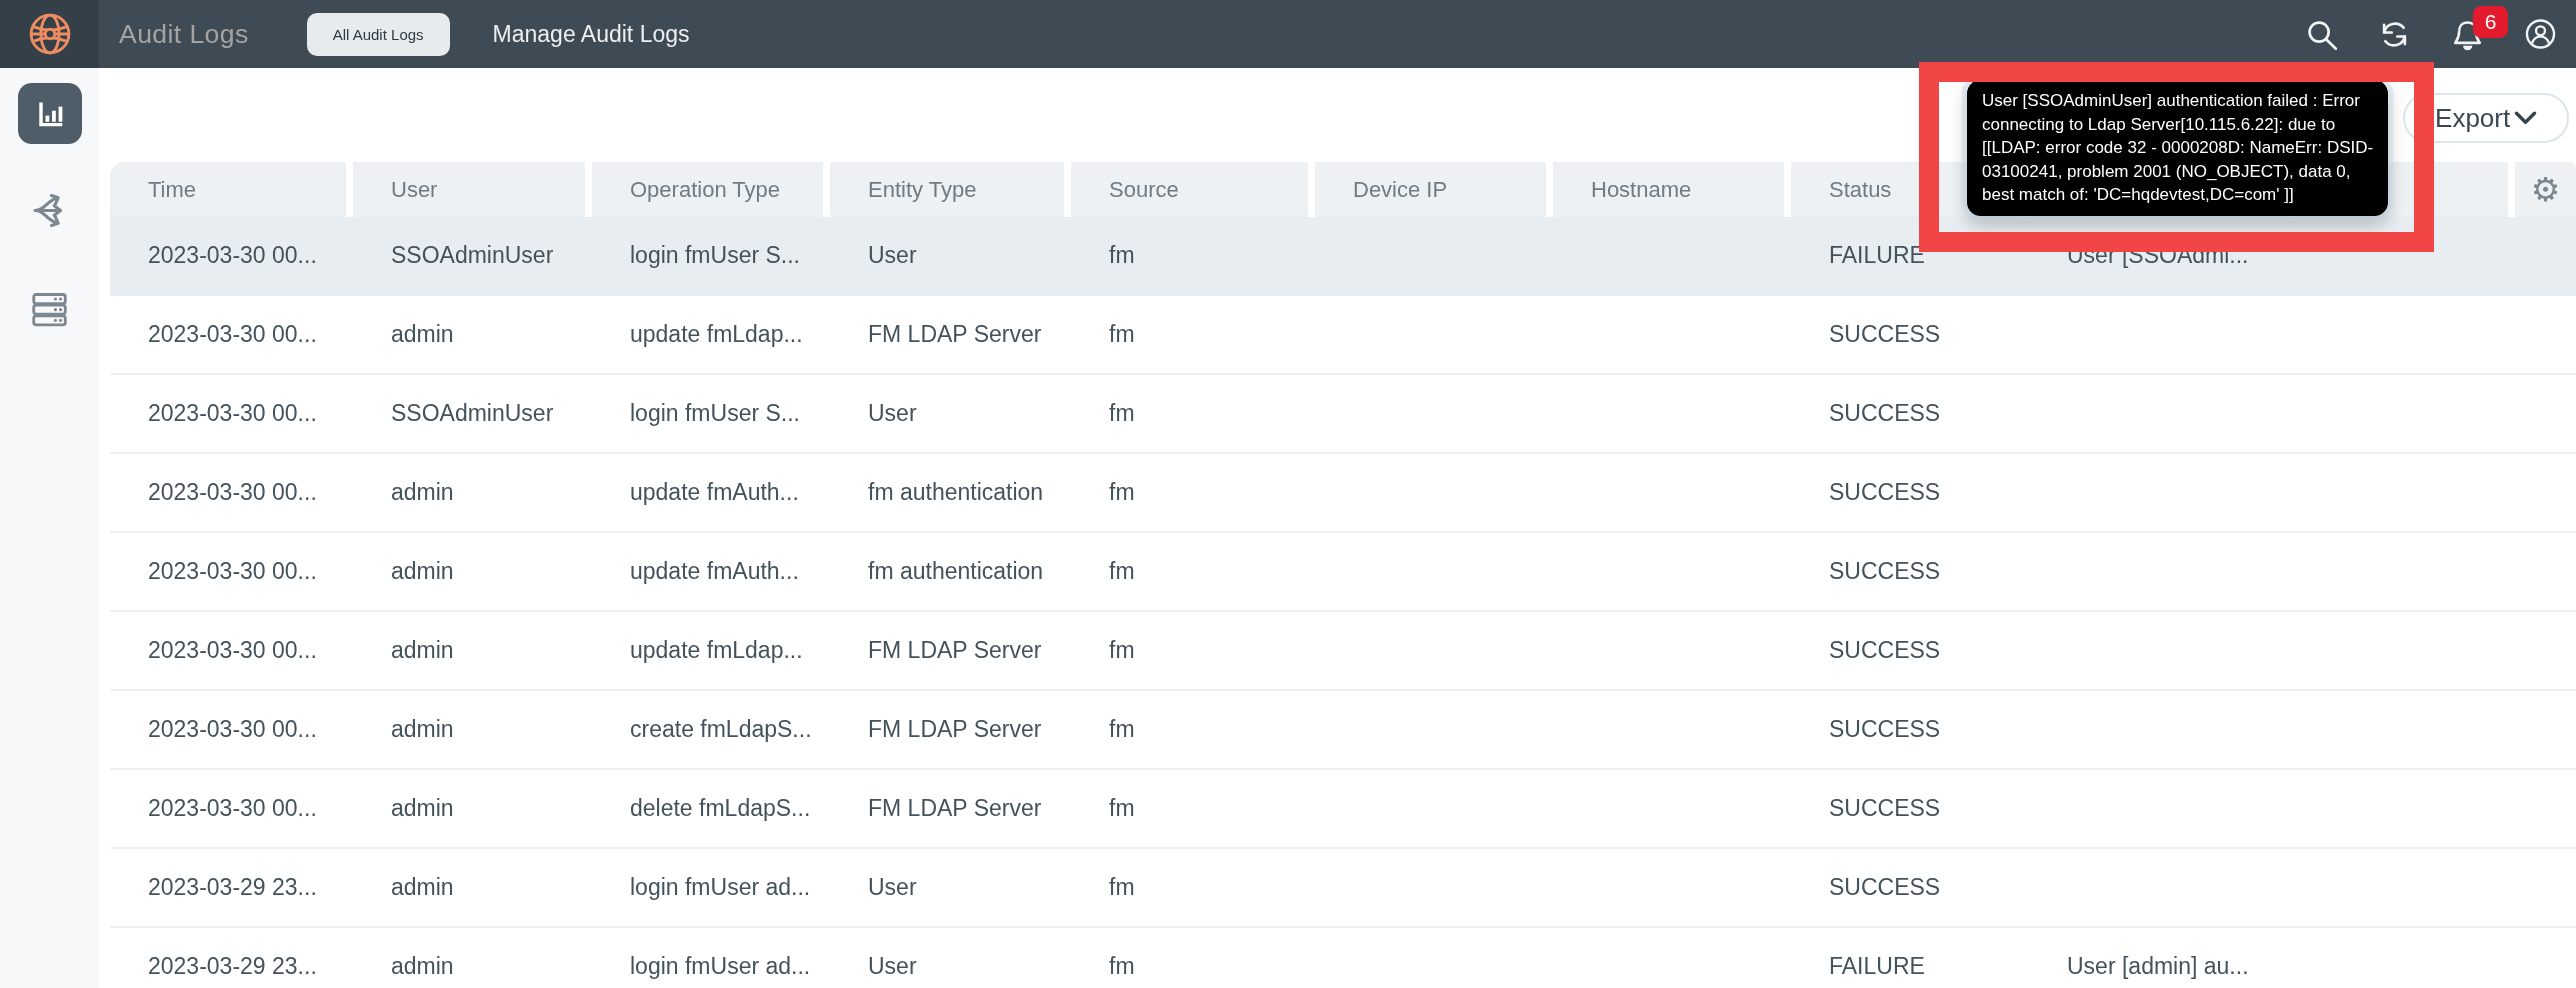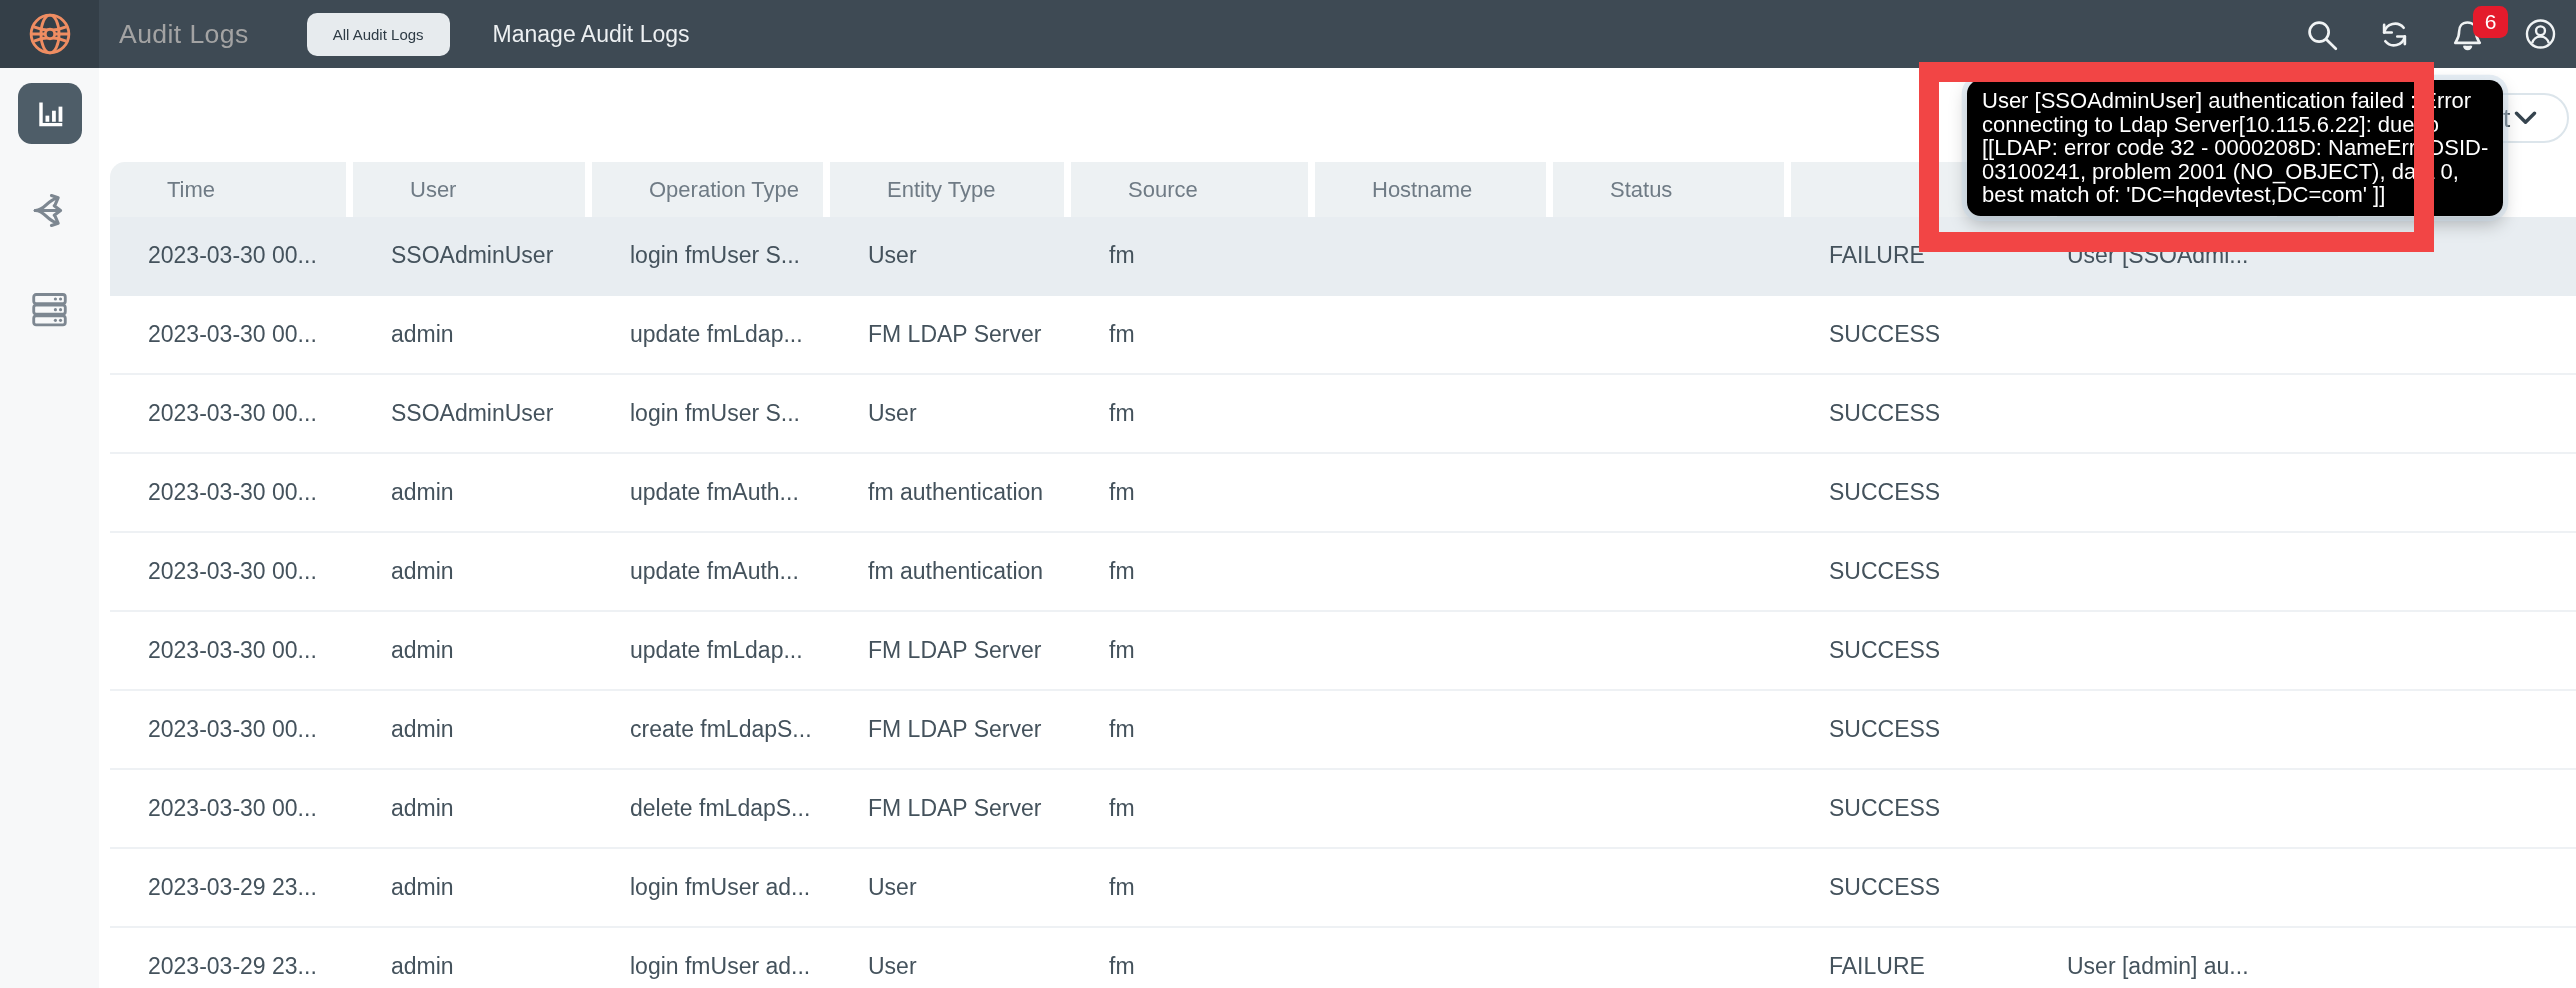--- a/index.html
+++ b/index.html
@@ -28,34 +28,34 @@
   .side-icon.i3 { margin-top:58px; }
 
   .export-btn { position:absolute; top:93px; right:6.8px; height:50px; padding:0 30px;
                 border:2.3px solid #dce5eb; border-radius:25px; background:#fff;
                 display:flex; align-items:center; gap:4px; z-index:10;
                 color:#3a4752; font-size:26px; }
 
   .audit-table { position:absolute; left:110px; top:162px; width:2466px; }
   .thead { display:flex; height:55px; }
   .th { background:#edf1f3; color:#6f7b85; font-size:22px; display:flex; align-items:center;
-        padding-left:57px; border-right:7.6px solid #fff; white-space:nowrap; overflow:hidden; }
+        padding-left:38px; border-right:7.6px solid #fff; white-space:nowrap; overflow:hidden; }
   .th:first-child { border-top-left-radius:15px; }
   .th.gear-th { border-right:none; justify-content:center; padding-left:0; border-top-right-radius:7.6px; }
   .gear-glyph { font-size:33px; color:#7b858e; line-height:1; }
   .tr { display:flex; height:79px; align-items:center; border-bottom:2.3px solid #eef1f4;
         background:#fff; }
   .tr.hl { background:#e8edf1; border-bottom-color:#e8edf1; }
   .td { font-size:23px; color:#44525c; padding-left:38px; white-space:nowrap; overflow:hidden; }
   .cw-time{width:243px} .cw-user{width:239px} .cw-op{width:238px} .cw-entity{width:241px}
   .cw-source{width:244px} .cw-ip{width:238px} .cw-host{width:238px} .cw-status{width:238px}
   .cw-msgA{width:266px} .cw-msgB{width:220px} .cw-msg{width:486px} .cw-gear{width:61px; padding-left:0}
 
   .tooltip { position:absolute; left:1967px; top:80px; z-index:40; background:#000;
-             border-radius:13.7px; padding:9px 15px; color:#fff; font-size:22px; line-height:23.5px;
+             border-radius:13.7px; padding:9px 15px; color:#fff; font-size:17px; line-height:23.5px;
              box-shadow:0 0 0 5.3px rgba(198,216,230,.45), 0 7.6px 18px rgba(0,0,0,.25); }
   .tooltip div { white-space:nowrap; }
   .annotation { position:absolute; left:1919px; top:62px; width:515px; height:190px;
                 border:20.5px solid #f24545; z-index:50; pointer-events:none; }
   svg { display:block; }
 </style>
 </head>
 <body>
 
 <div class="topbar">
@@ -161,20 +161,21 @@
   </span>
 </div>
 
 <div class="audit-table">
   <div class="thead" id="thead">
       <div class="th cw-time">Time</div>
       <div class="th cw-user">User</div>
       <div class="th cw-op">Operation Type</div>
       <div class="th cw-entity">Entity Type</div>
       <div class="th cw-source">Source</div>
+      <div class="th cw-ip">Device IP</div>
       <div class="th cw-host">Hostname</div>
       <div class="th cw-status">Status</div>
       <div class="th cw-msgA"></div>
       <div class="th cw-msgB"></div>
       <div class="th gear-th cw-gear">
         <span class="gear-glyph">⚙</span>
       </div>
     </div>
   <div id="tbody">
       <div class="tr hl">

